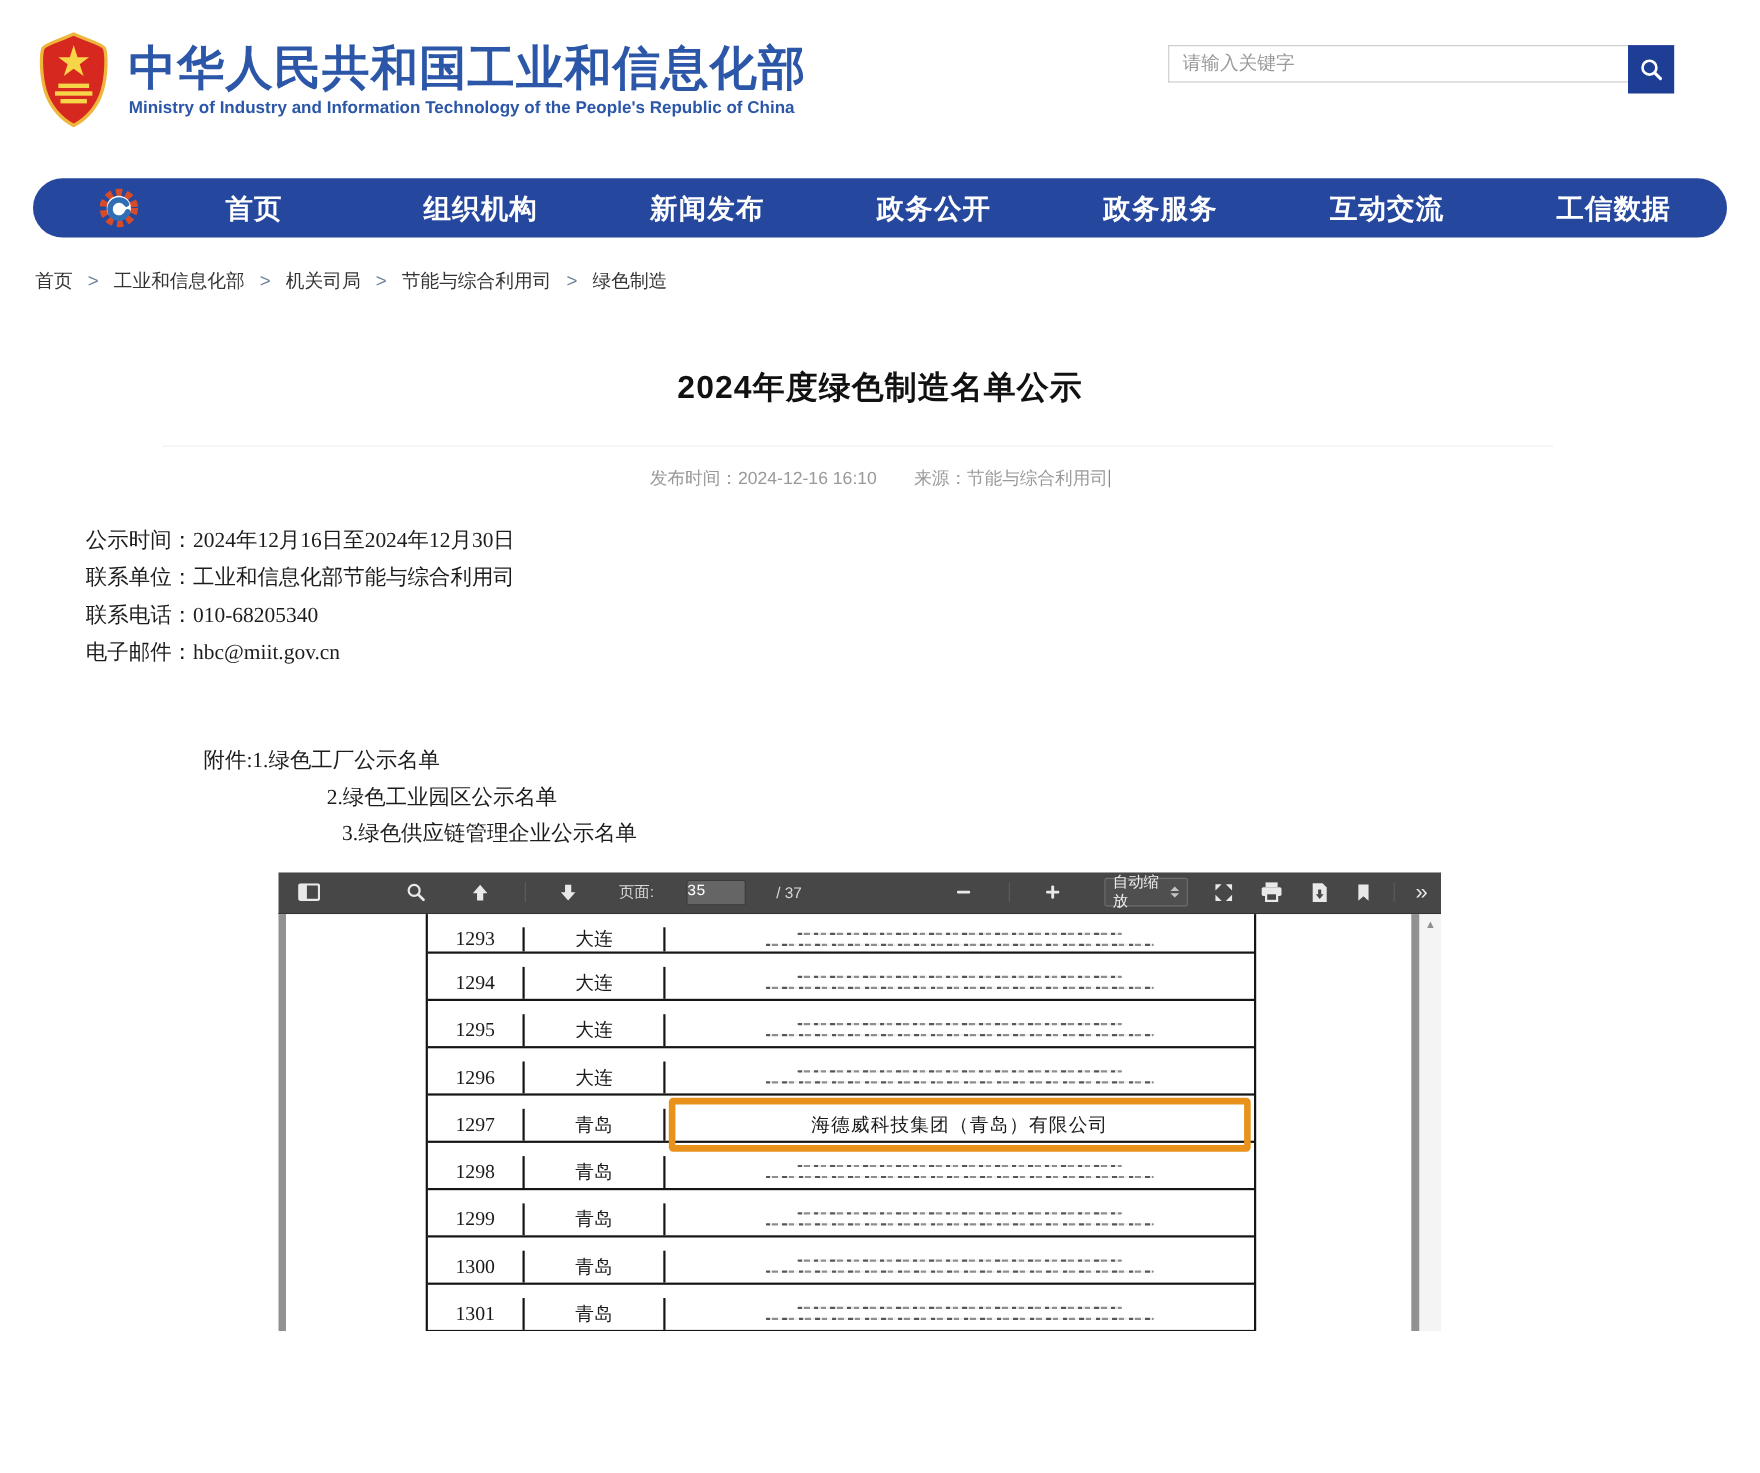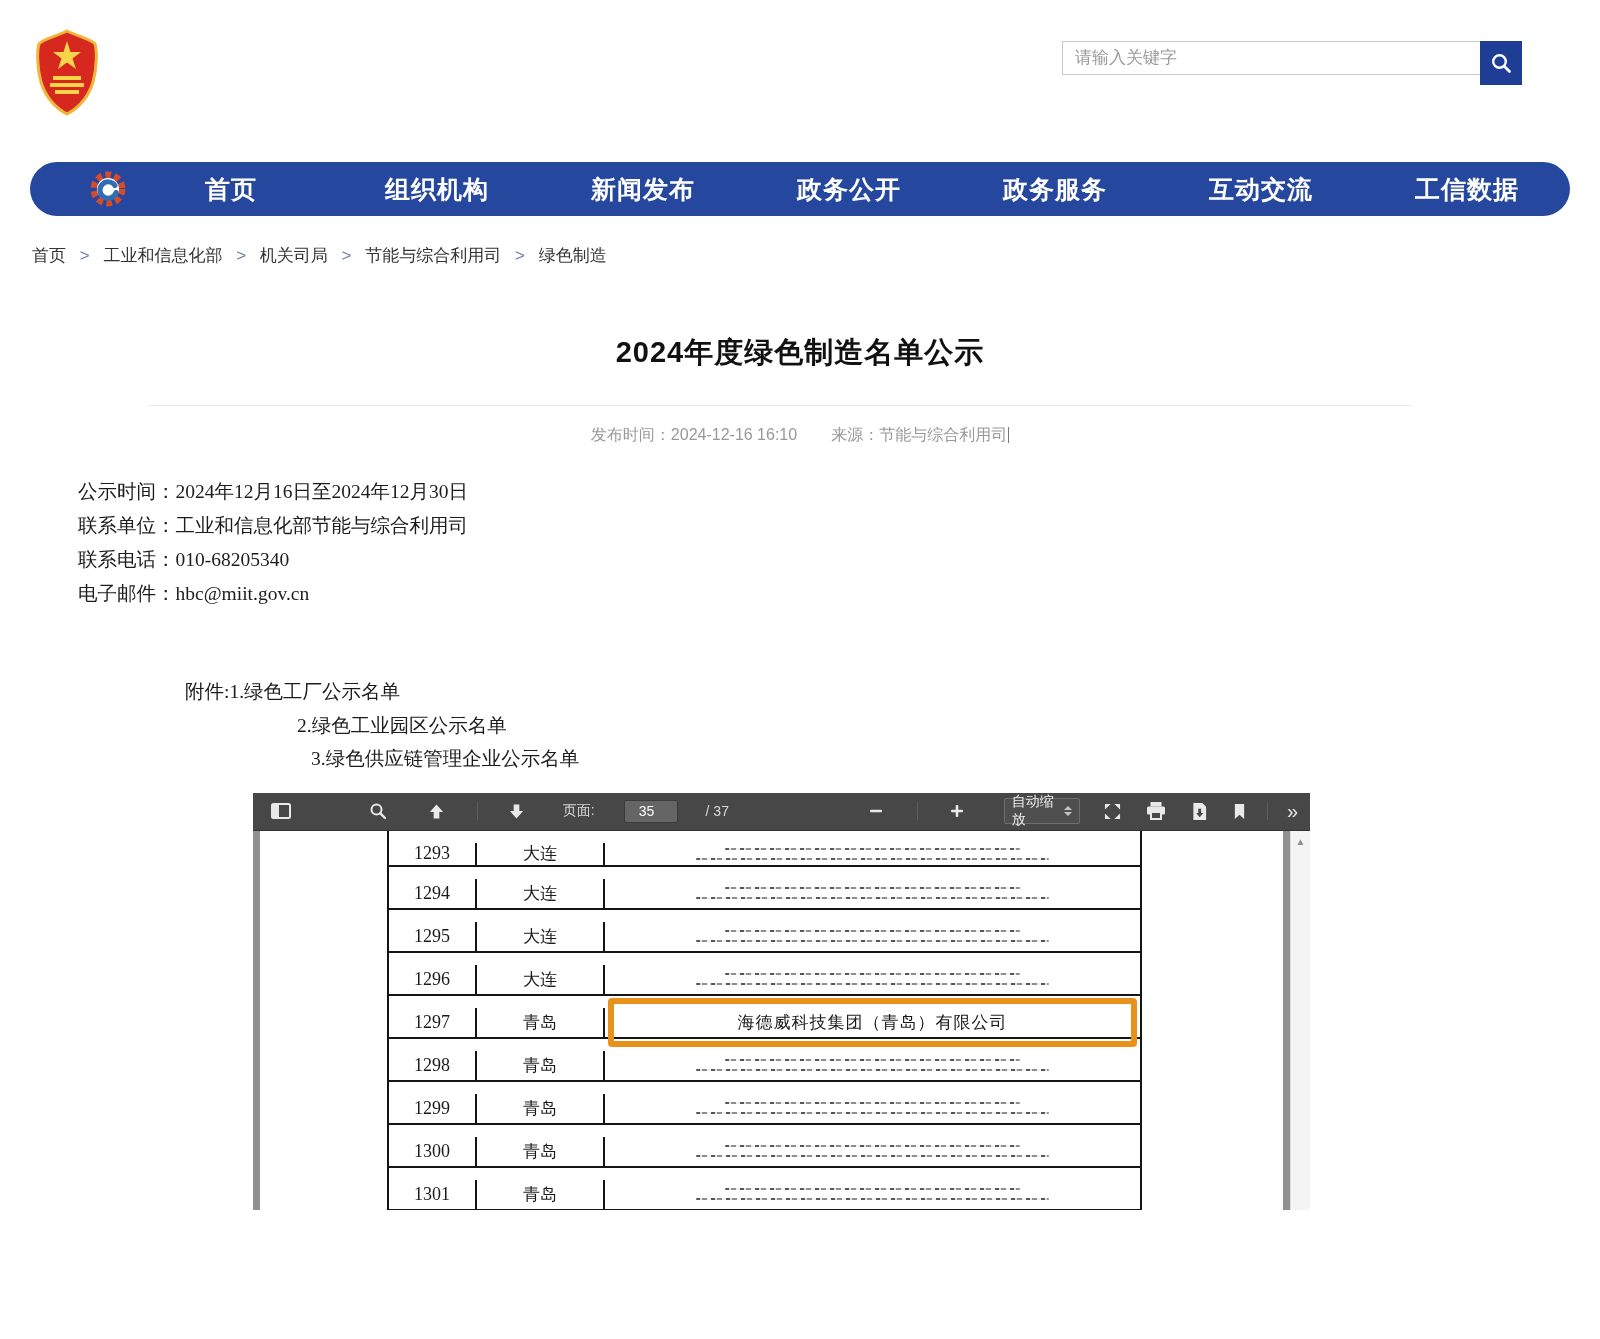--- a/index.html
+++ b/index.html
@@ -52,21 +52,21 @@
   .attachments .attachment-line:nth-child(3) { padding-left:126px; }
 
   
   .pdf-viewer { position:relative; margin:17px 0 0 253px; width:1057px; height:417px; overflow:hidden; }
   .pdf-toolbar { height:38px; background:#474747; border-bottom:1px solid #333;
     display:flex; align-items:center; padding:0 10px;gap:20px; }
   .tb-btn { background:none; border:none; padding:4px; display:flex; align-items:center; cursor:pointer; }
   .tb-div { width:1px; height:18px; background:#5d5d5d; }
   .tb-label { color:#d8d8d8; font-size:14px; white-space:nowrap; }
   .page-input { width:54px; height:23px; background:#656565; border:1px solid #3a3a3a; border-radius:2px;
-    color:#fff; font-size:14px; text-align:center; padding-right:8px; outline:none; }
+    color:#fff; font-size:14px; text-align:left; padding-right:8px; outline:none;font-family:Liberation Mono, monospace; }
   .zoom-select { width:104px; height:26px; background:#4f4f4f; border:1px solid #6e6e6e; border-radius:2px;
     display:flex; align-items:center; justify-content:space-between; padding:0 7px; color:#eee; font-size:14px; cursor:pointer; }
   .spinner { display:flex; flex-direction:column; gap:2px; }
   .spinner i { display:block; width:0; height:0; border-left:4px solid transparent; border-right:4px solid transparent; }
   .spin-up { border-bottom:4px solid #c4c4c4; }
   .spin-down { border-top:4px solid #c4c4c4; }
   .tb-right { margin-left:auto; display:flex; align-items:center; gap:17px; }
   .more-btn { color:#e9e9e9; font-size:20px; line-height:1; background:none; border:none; cursor:pointer; padding:0 2px; }
 
   .pdf-content { position:absolute; top:38px; left:0; right:0; bottom:0; background:#919191; }
@@ -106,20 +106,24 @@
   <a class="brand">
     <span class="emblem">
       <svg width="64" height="88" viewBox="0 0 64 88">
         <path d="M32 3 C45 9 58 12 60 16 C62 22 62 40 58 54 C54 68 44 80 32 86 C20 80 10 68 6 54 C2 40 2 22 4 16 C6 12 19 9 32 3 Z" fill="#d6281e" stroke="#eeb63b" stroke-width="3"></path>
         <polygon points="32,13 35.5,24 46,24 37.5,30.5 41,41 32,34.5 23,41 26.5,30.5 18,24 28.5,24" fill="#f7d448"></polygon>
         <rect x="18" y="48" width="28" height="4" fill="#f7d448"></rect>
         <rect x="15" y="55" width="34" height="4" fill="#f7d448"></rect>
         <rect x="20" y="62" width="24" height="4" fill="#f7d448"></rect>
       </svg>
     </span>
+    <span class="brand-text">
+      <span class="site-title">中华人民共和国工业和信息化部</span>
+      <span class="site-subtitle">Ministry of Industry and Information Technology of the People's Republic of China</span>
+    </span>
   </a>
   <div class="top-right">
     <div class="search-bar">
       <input class="search-input" placeholder="请输入关键字" style="">
       <button class="search-btn">
         <span>
           <svg width="24" height="24" viewBox="0 0 24 24">
             <circle cx="10.5" cy="10.5" r="6.3" fill="none" stroke="#fff" stroke-width="2.4"></circle>
             <line x1="15.3" y1="15.3" x2="20.5" y2="20.5" stroke="#fff" stroke-width="2.8" stroke-linecap="round"></line>
           </svg>

